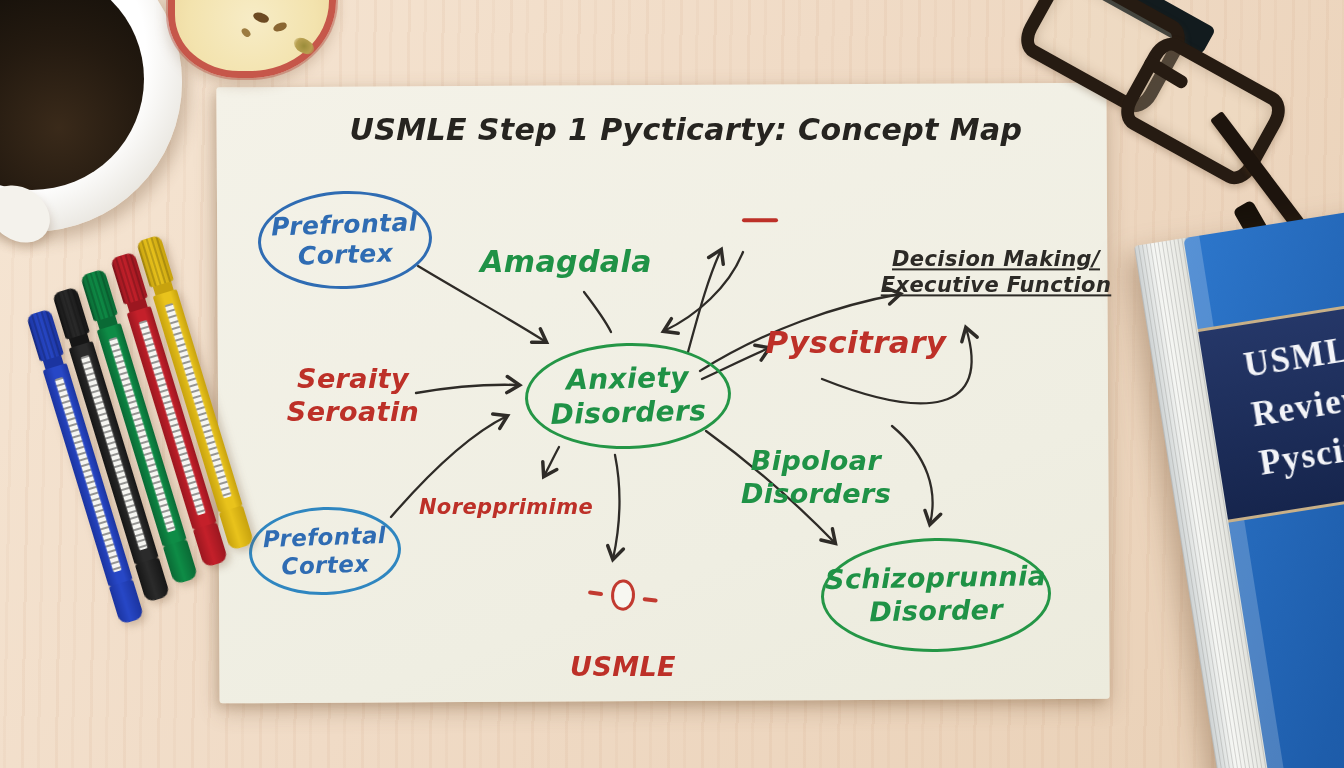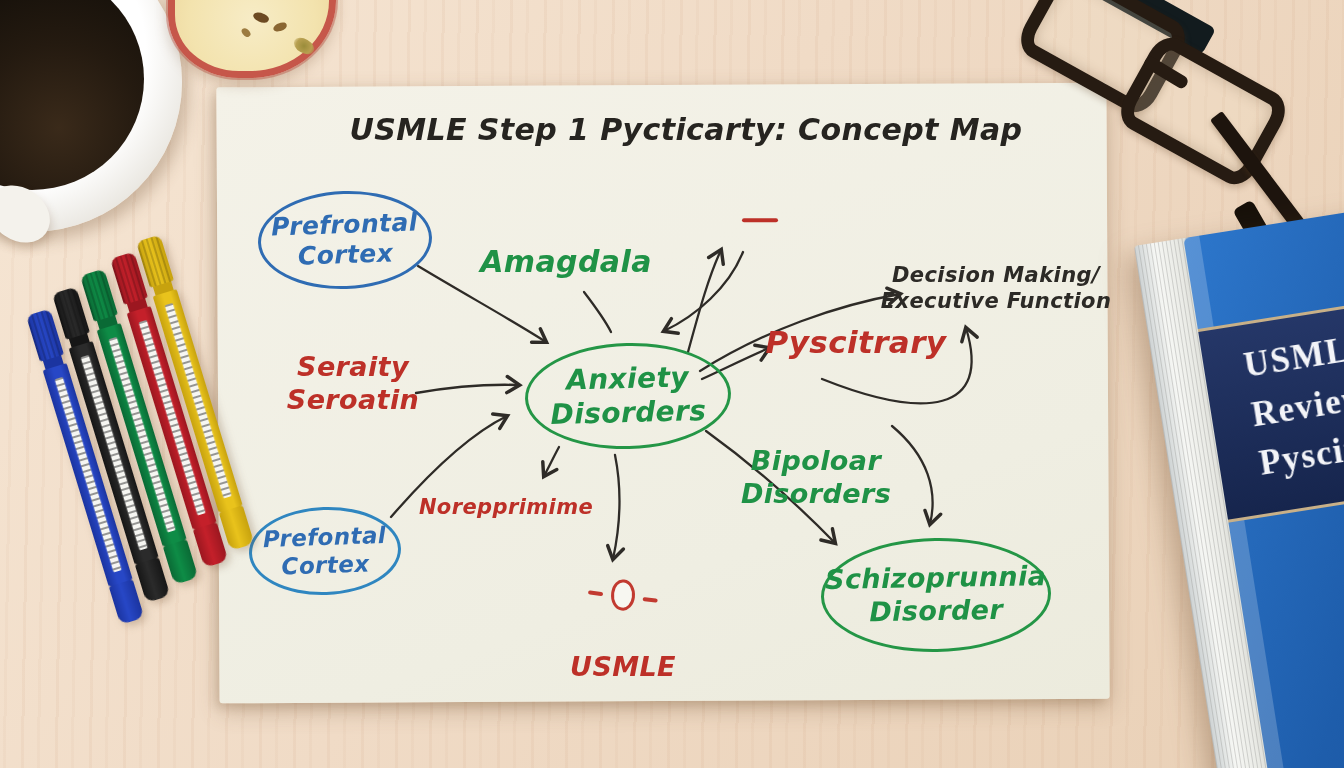--- a/index.html
+++ b/index.html
@@ -19,22 +19,22 @@
   
   .node{position:absolute;transform:translate(-50%,-50%);text-align:center;
         font-style:italic;font-weight:700;letter-spacing:.4px;line-height:1.22;
         white-space:pre-line;z-index:6;}
   .ellipse{display:flex;align-items:center;justify-content:center;border-radius:50%;}
   .c-black{color:#2c2a26}.c-red{color:#bd3028}.c-green{color:#1f9246}.c-blue{color:#2f6cb3}
   #n-title{left:677px;top:130px;font-size:30px;color:#262420;white-space:nowrap;margin-left:9px;}
   #n-prefrontal-top{left:345px;top:240px;width:174px;height:98px;border:3px solid #2f6cb3;font-size:25px;transform:translate(-50%,-50%) rotate(-2deg);}
   #n-amygdala{left:566px;top:262px;font-size:30px;}
   #n-dopamine{left:782px;top:218px;font-size:29px;}
-  #n-decision{left:996px;top:289px;font-size:21px;font-weight:600;}
-  #n-serotonin{left:353px;top:384px;font-size:27px;}
+  #n-decision{left:996px;top:273px;font-size:21px;font-weight:600;text-decoration:underline;}
+  #n-serotonin{left:353px;top:396px;font-size:27px;}
   #n-anxiety{left:628px;top:396px;width:206px;height:106px;border:3.5px solid #249646;font-size:28px;transform:translate(-50%,-50%) rotate(-1.5deg);}
   #n-depression{left:856px;top:343px;font-size:31px;}
   #n-bipolar{left:816px;top:478px;font-size:27px;}
   #n-prefontal-bottom{left:325px;top:551px;width:152px;height:88px;border:3px solid #2f86c0;font-size:23px;transform:translate(-50%,-50%) rotate(-2deg);}
   #n-norepinephrine{left:506px;top:508px;font-size:21px;}
   #n-gaba{left:623px;top:615px;font-size:27px;}
   #n-schizophrenia{left:936px;top:595px;width:230px;height:114px;border:3.5px solid #249646;font-size:27px;transform:translate(-50%,-50%) rotate(-1deg);}
   .dash-under{width:36px;height:4px;background:#bd3028;border-radius:2px;margin:5px auto 0;transform:translateX(-22px);}
   .receptor{width:24px;height:31px;border:3.5px solid #c23a30;border-radius:46% 54% 48% 52%;
             transform:rotate(7deg);margin:0 auto 7px;position:relative;background:rgba(255,255,255,.5);}

